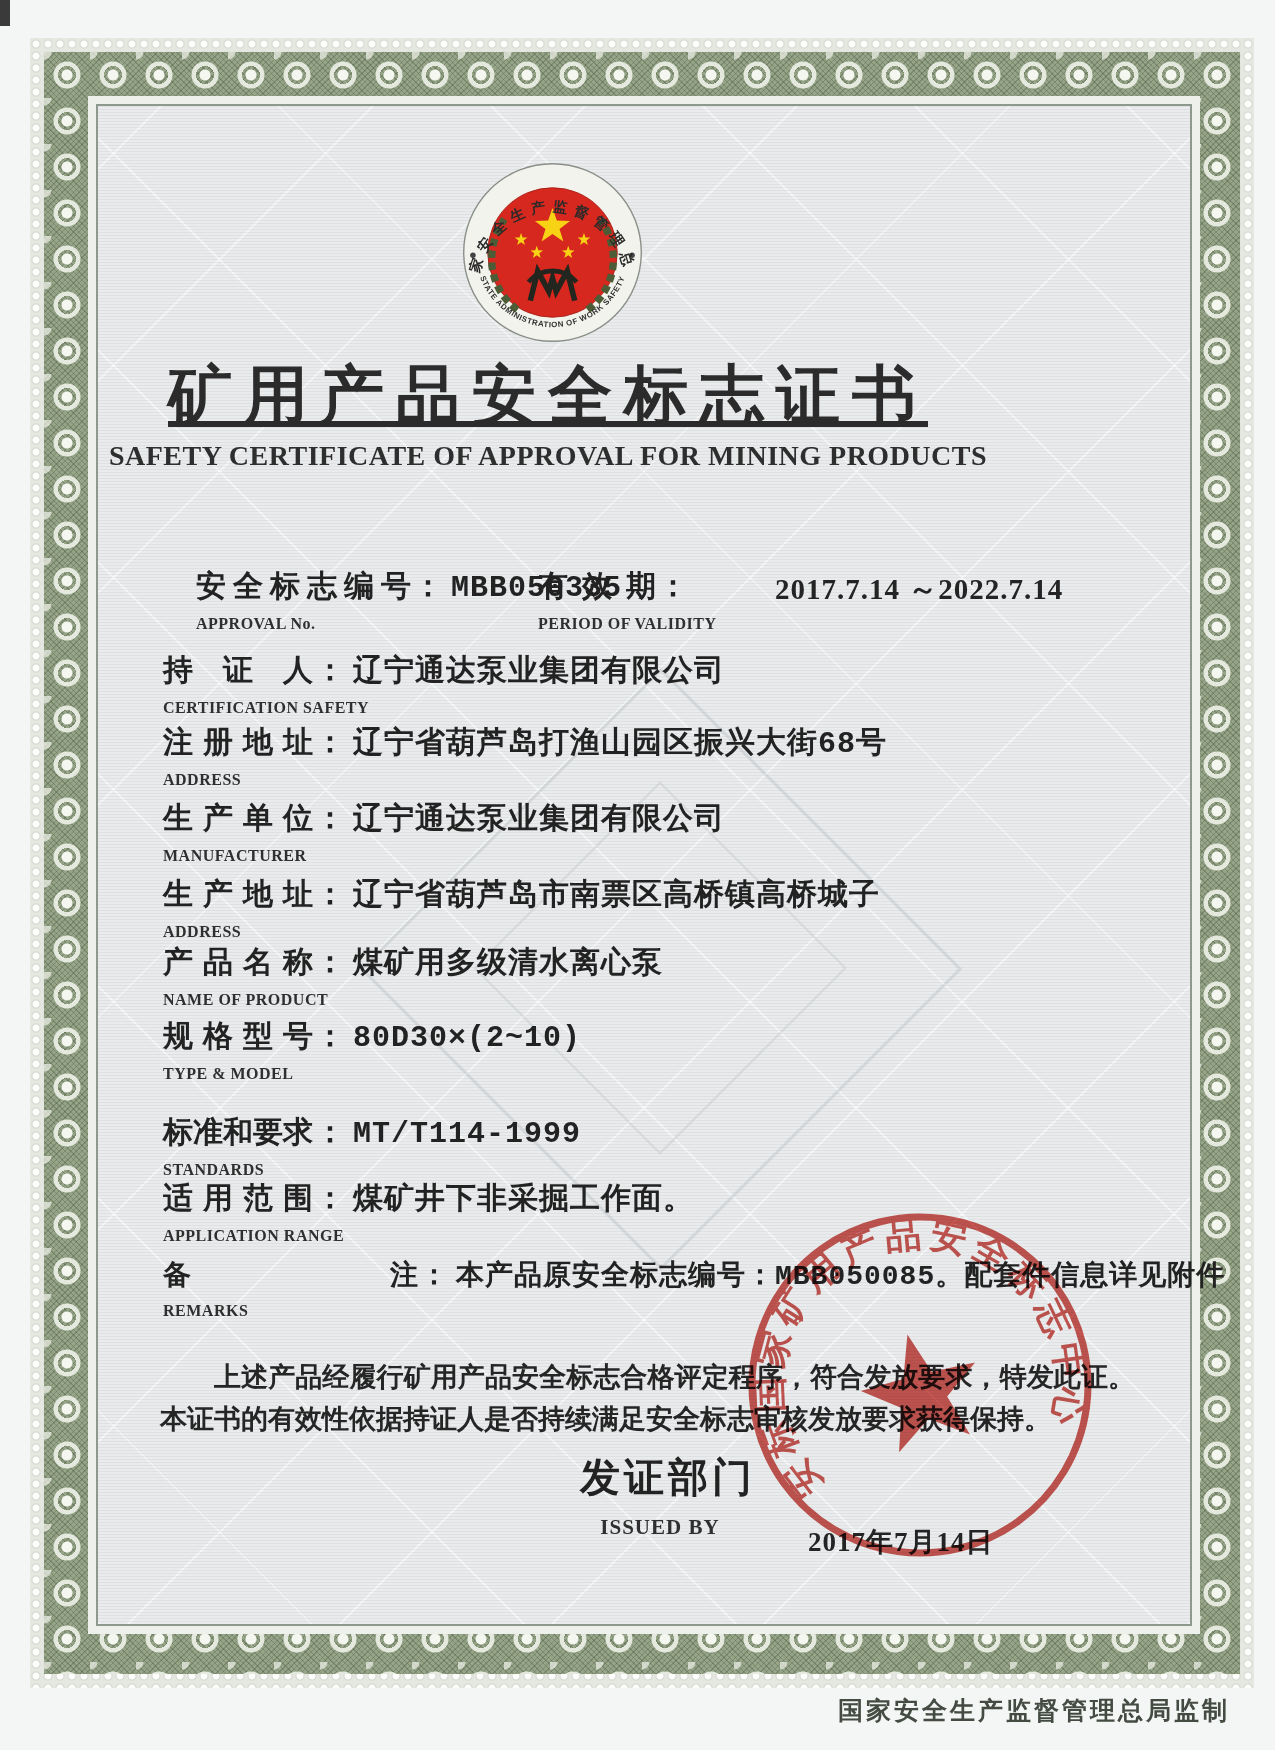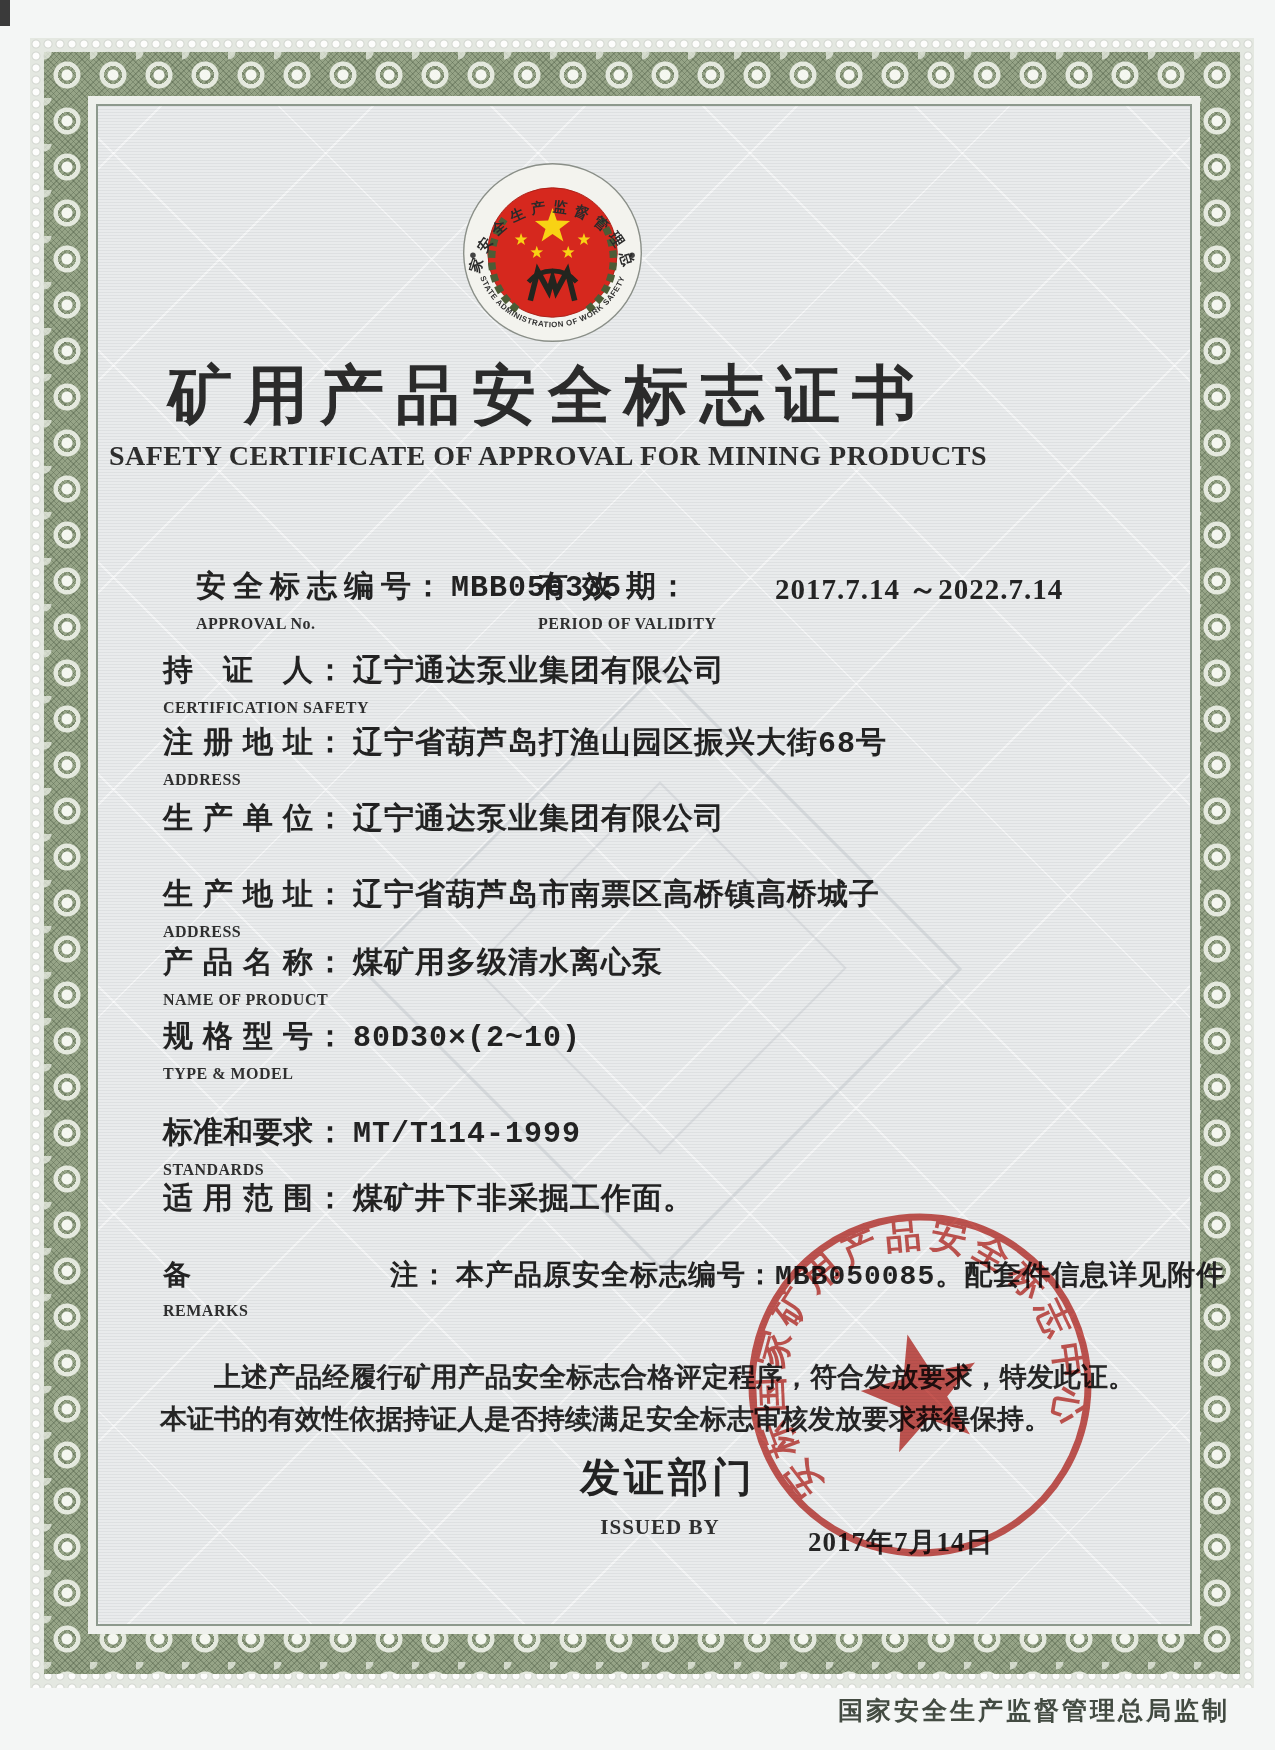--- a/index.html
+++ b/index.html
@@ -28,21 +28,21 @@
       repeating-linear-gradient(-45deg, rgba(255,255,255,.5) 0 2px, transparent 2px 150px);
     border:2px solid #8d998d;
     box-shadow:0 0 0 8px #eef0ec;}
   .watermark{position:absolute;left:350px;top:650px;width:420px;height:420px;
     border:3px solid rgba(170,176,182,.30);transform:rotate(45deg);}
   .watermark2{position:absolute;left:430px;top:730px;width:260px;height:260px;
     border:2px solid rgba(170,176,182,.25);transform:rotate(45deg);}
   
   .abs{position:absolute;}
   .title{left:0;top:352px;width:1096px;text-align:center;font-size:64px;font-weight:bold;
-    letter-spacing:12px;color:#2b2b2b;white-space:nowrap;}
+    letter-spacing:12px;color:#2b2b2b;white-space:nowrap;text-decoration:underline;}
   .subtitle{left:0;top:440px;width:1096px;text-align:center;font-size:28px;font-weight:bold;
     letter-spacing:.5px;color:#2e2e2e;}
   .zh{font-size:30px;font-weight:bold;color:#222;white-space:nowrap;}
   .en{font-size:16px;font-weight:bold;letter-spacing:.5px;color:#2f2f2f;margin-top:8px;
     font-family:"Liberation Serif","DejaVu Serif",serif;}
   .lab{display:inline-block;text-align:justify;text-align-last:justify;vertical-align:bottom;}
   .w150{width:150px;} .w215{width:215px;} .w118{width:118px;} .w255{width:255px;}
   .colon{margin:0 8px 0 2px;}
   .val{letter-spacing:1px;font-family:Liberation Mono, monospace;}
   .approval{left:196px;top:566px;}
@@ -121,39 +121,41 @@
   <div class="abs r1">
     <div class="zh"><span class="lab w150">持 证 人</span><span class="colon">：</span><span class="val">辽宁通达泵业集团有限公司</span></div>
     <div class="en">CERTIFICATION SAFETY</div>
   </div>
   <div class="abs r2">
     <div class="zh"><span class="lab w150">注 册 地 址</span><span class="colon">：</span><span class="val">辽宁省葫芦岛打渔山园区振兴大街68号</span></div>
     <div class="en">ADDRESS</div>
   </div>
   <div class="abs r3">
     <div class="zh"><span class="lab w150">生 产 单 位</span><span class="colon">：</span><span class="val">辽宁通达泵业集团有限公司</span></div>
+    <div class="en">MANUFACTURER</div>
   </div>
   <div class="abs r4">
     <div class="zh"><span class="lab w150">生 产 地 址</span><span class="colon">：</span><span class="val">辽宁省葫芦岛市南票区高桥镇高桥城子</span></div>
     <div class="en">ADDRESS</div>
   </div>
   <div class="abs r5">
     <div class="zh"><span class="lab w150">产 品 名 称</span><span class="colon">：</span><span class="val">煤矿用多级清水离心泵</span></div>
     <div class="en">NAME OF PRODUCT</div>
   </div>
   <div class="abs r6">
     <div class="zh"><span class="lab w150">规 格 型 号</span><span class="colon">：</span><span class="val">80D30×(2~10)</span></div>
     <div class="en">TYPE &amp; MODEL</div>
   </div>
   <div class="abs r7">
     <div class="zh"><span class="lab w150">标准和要求</span><span class="colon">：</span><span class="val">MT/T114-1999</span></div>
     <div class="en">STANDARDS</div>
   </div>
   <div class="abs r8">
     <div class="zh"><span class="lab w150">适 用 范 围</span><span class="colon">：</span><span class="val">煤矿井下非采掘工作面。</span></div>
+    <div class="en">APPLICATION RANGE</div>
   </div>
   <div class="abs r9">
     <div class="zh"><span class="lab w255">备 注</span><span class="colon">：</span><span class="val">本产品原安全标志编号：MBB050085。配套件信息详见附件</span></div>
     <div class="en">REMARKS</div>
   </div>
 
   <div class="abs declaration">上述产品经履行矿用产品安全标志合格评定程序，符合发放要求，特发此证。本证书的有效性依据持证人是否持续满足安全标志审核发放要求获得保持。</div>
 
   <div class="abs issued">
     <div class="zh">发证部门</div>

